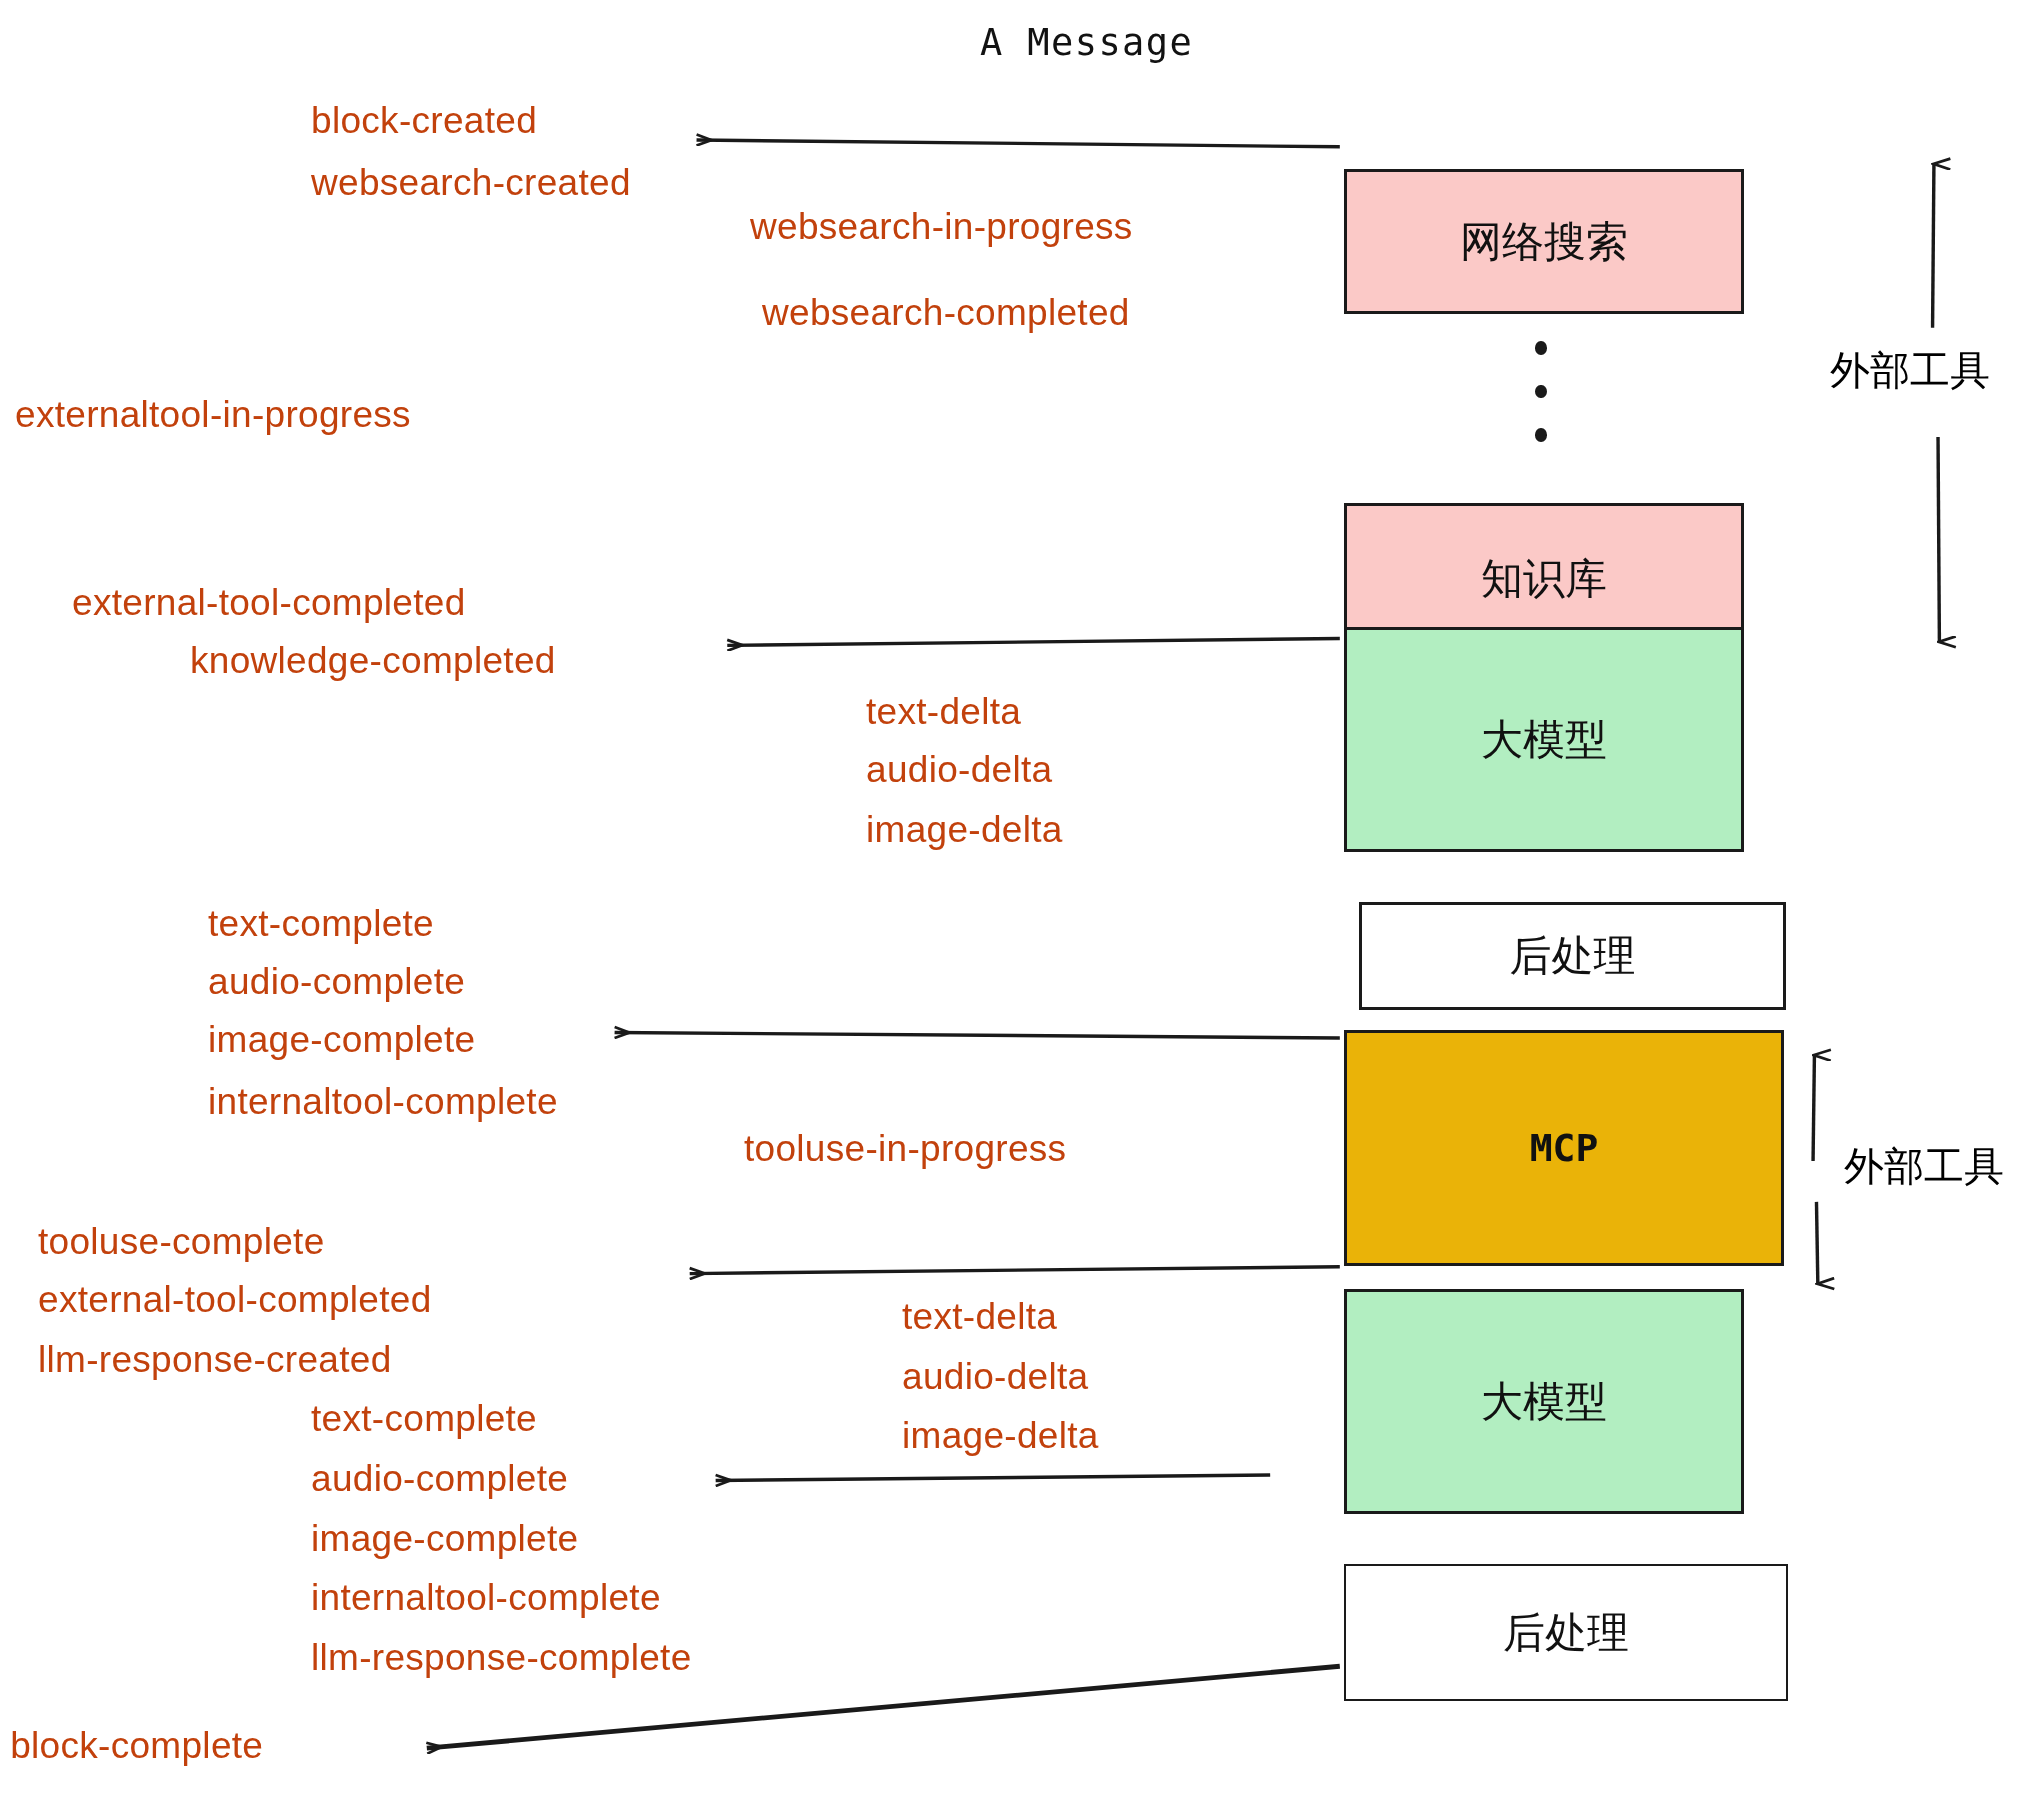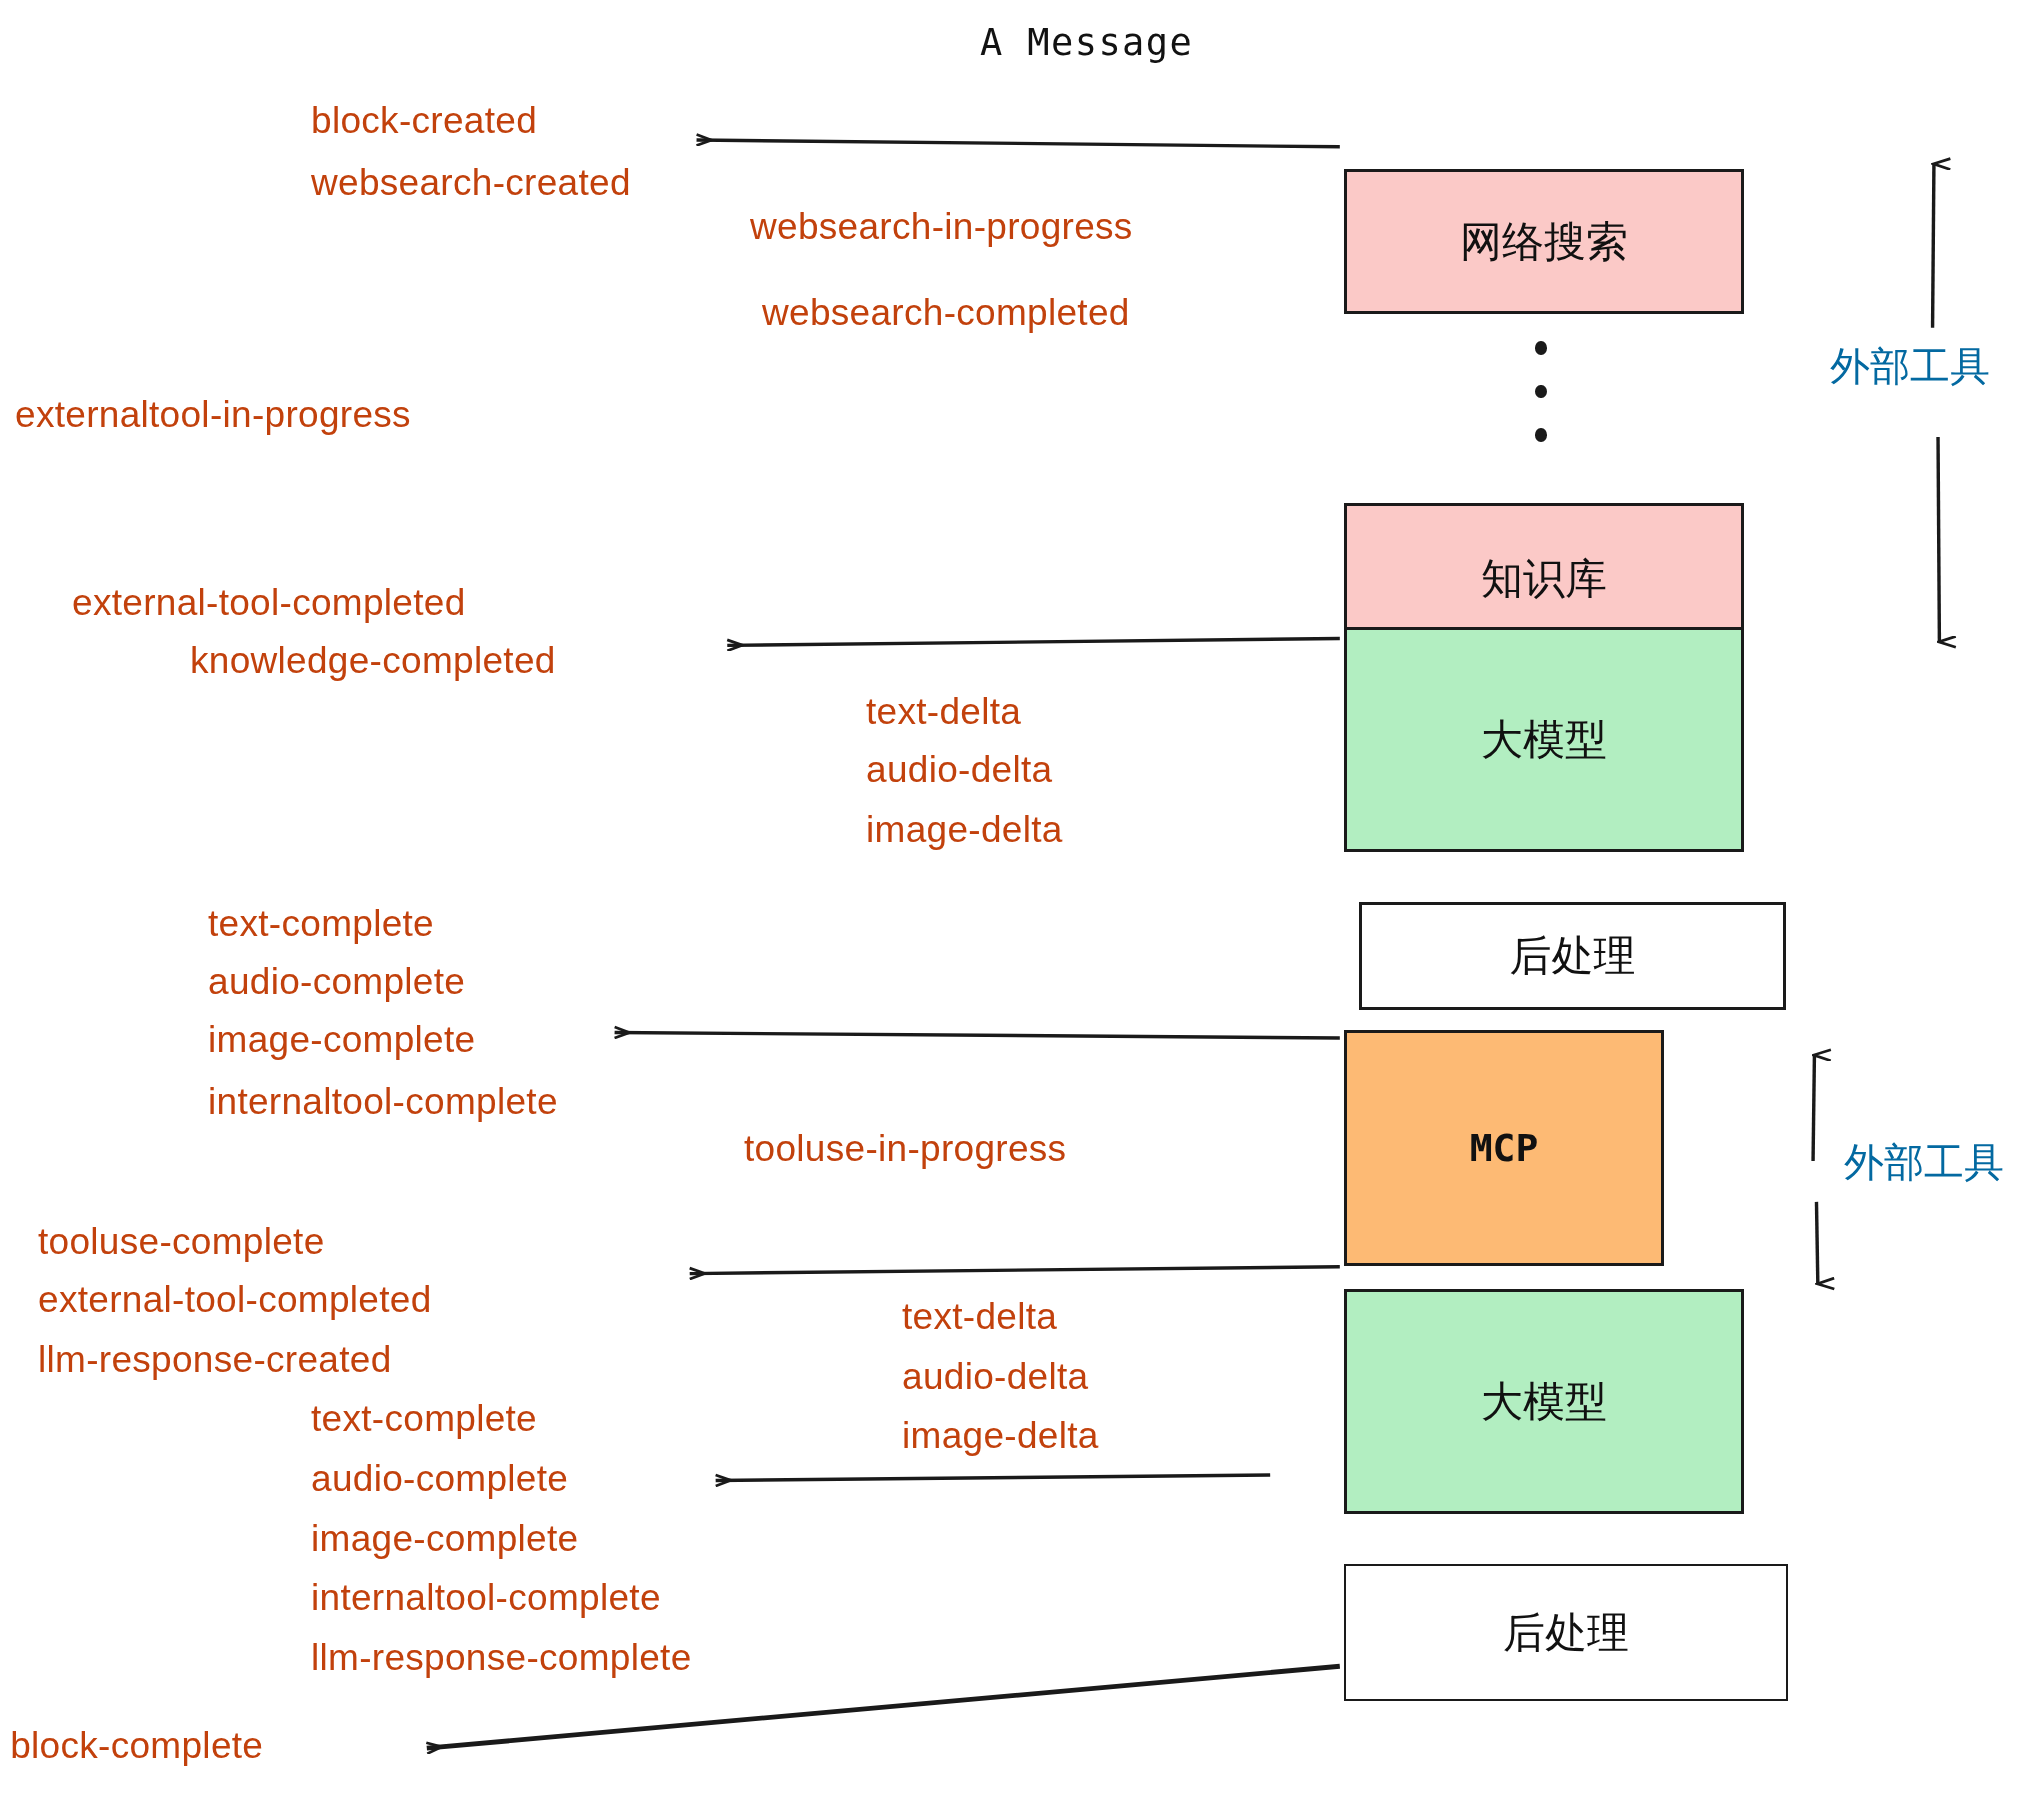--- a/index.html
+++ b/index.html
@@ -51,23 +51,23 @@
   }
   .node.mcp .nlabel {
     font-family: "DejaVu Sans Mono", "Liberation Mono", monospace;
     font-size: 38px;
     font-weight: bold;
   }
   
   .grouplabel {
     position: absolute;
     white-space: nowrap;
-    font-family: Liberation Mono, monospace;
+    font-family: Liberation Sans, sans-serif;
     font-size: 40px;
-    color: #0369a1;
+    color: #000000;
     line-height: 1;
   }
   
   .dots { position: absolute; }
   .dots i {
     display: block;
     width: 11.6px; height: 13.7px;
     border-radius: 50%;
     background: #1a1a1a;
     margin-bottom: 30px;
@@ -182,21 +182,21 @@
   </div>
 
   <div class="node" style="left:1344px; top:627px; width:400px; height:225px; background:#b2eec1;">
     <span class="nlabel">大模型</span>
   </div>
 
   <div class="node" style="left:1359px; top:902px; width:427px; height:108px; background:#ffffff;">
     <span class="nlabel">后处理</span>
   </div>
 
-  <div class="node mcp" style="left:1344px; top:1030px; width:320px; height:236px; background:#fdba74;">
+  <div class="node mcp" style="left:1344px; top:1030px; width:440px; height:236px; background:#eab308;">
     <span class="nlabel">MCP</span>
   </div>
 
   <div class="node" style="left:1344px; top:1289px; width:400px; height:225px; background:#b2eec1;">
     <span class="nlabel">大模型</span>
   </div>
 
   <div class="node" style="left:1344px; top:1564px; width:444px; height:137px; background:#ffffff; border-width:2.7px;">
     <span class="nlabel">后处理</span>
   </div>

